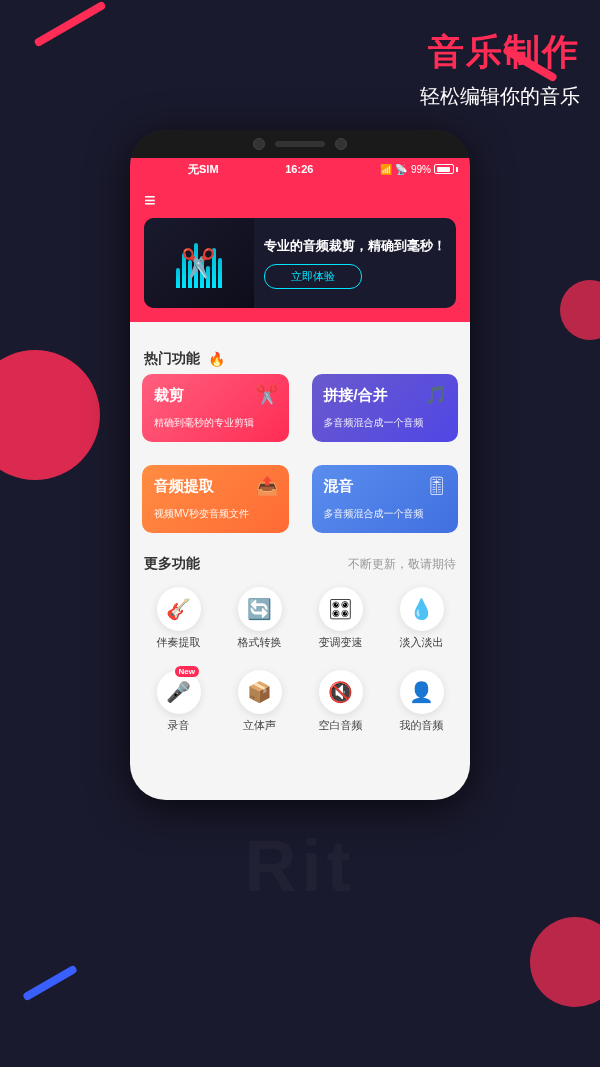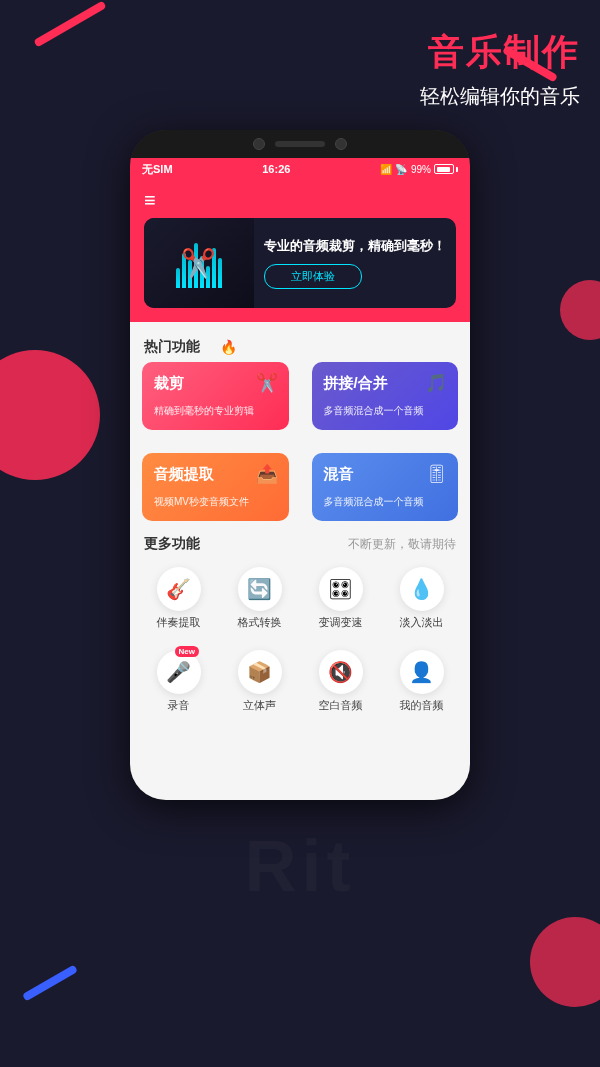--- a/index.html
+++ b/index.html
@@ -140,21 +140,21 @@
       background: #ff2d55;
       height: 22px;
       display: flex;
       align-items: center;
       justify-content: space-between;
       padding: 0 12px;
       font-size: 11px;
       color: white;
       flex-shrink: 0;
     }
-    .status-left { font-weight: 600; }
+    .status-left { font-weight: 600; margin-left: 46px; }
     .status-center { font-weight: 600; }
     .status-right {
       display: flex;
       align-items: center;
       gap: 3px;
       font-size: 10px;
     }
     .battery-icon {
       display: inline-flex;
       align-items: center;
@@ -258,27 +258,27 @@
       border: 1.5px solid #00e5ff;
       color: #00e5ff;
       padding: 4px 26px;
       border-radius: 12px;
       font-size: 11px;
       cursor: pointer;
     }
 
     
     .section-label {
-      padding: 16px 14px 6px;
+      padding: 28px 14px 6px;
       font-size: 14px;
       font-weight: bold;
       color: #333;
       display: flex;
       align-items: center;
-      gap: 20px;
+      gap: 8px;
     }
 
     
     .hot-grid {
       display: grid;
       grid-template-columns: 1fr 1fr;
       gap: 23px;
       padding: 0 12px;
     }
     .hot-card {
@@ -319,21 +319,21 @@
       top: 10px;
       font-size: 18px;
       opacity: 0.9;
     }
 
     
     .more-section-header {
       display: flex;
       justify-content: space-between;
       align-items: center;
-      padding: 14px 14px 6px;
+      padding: 22px 14px 6px;
     }
     .more-section-title {
       font-size: 14px;
       font-weight: bold;
       color: #333;
     }
     .more-section-note {
       font-size: 12px;
       color: #999;
     }

